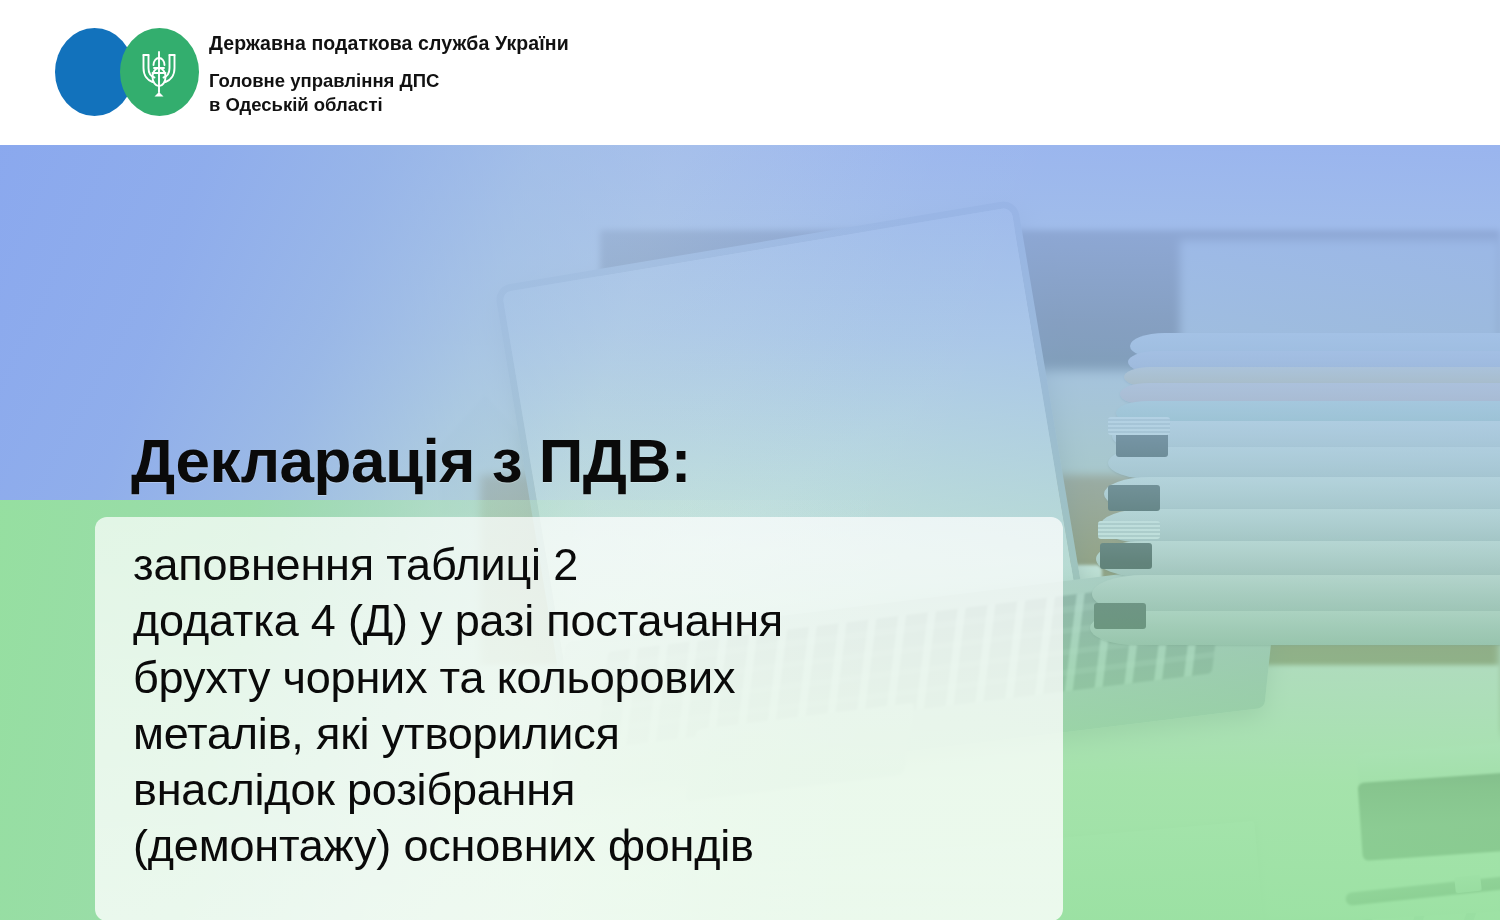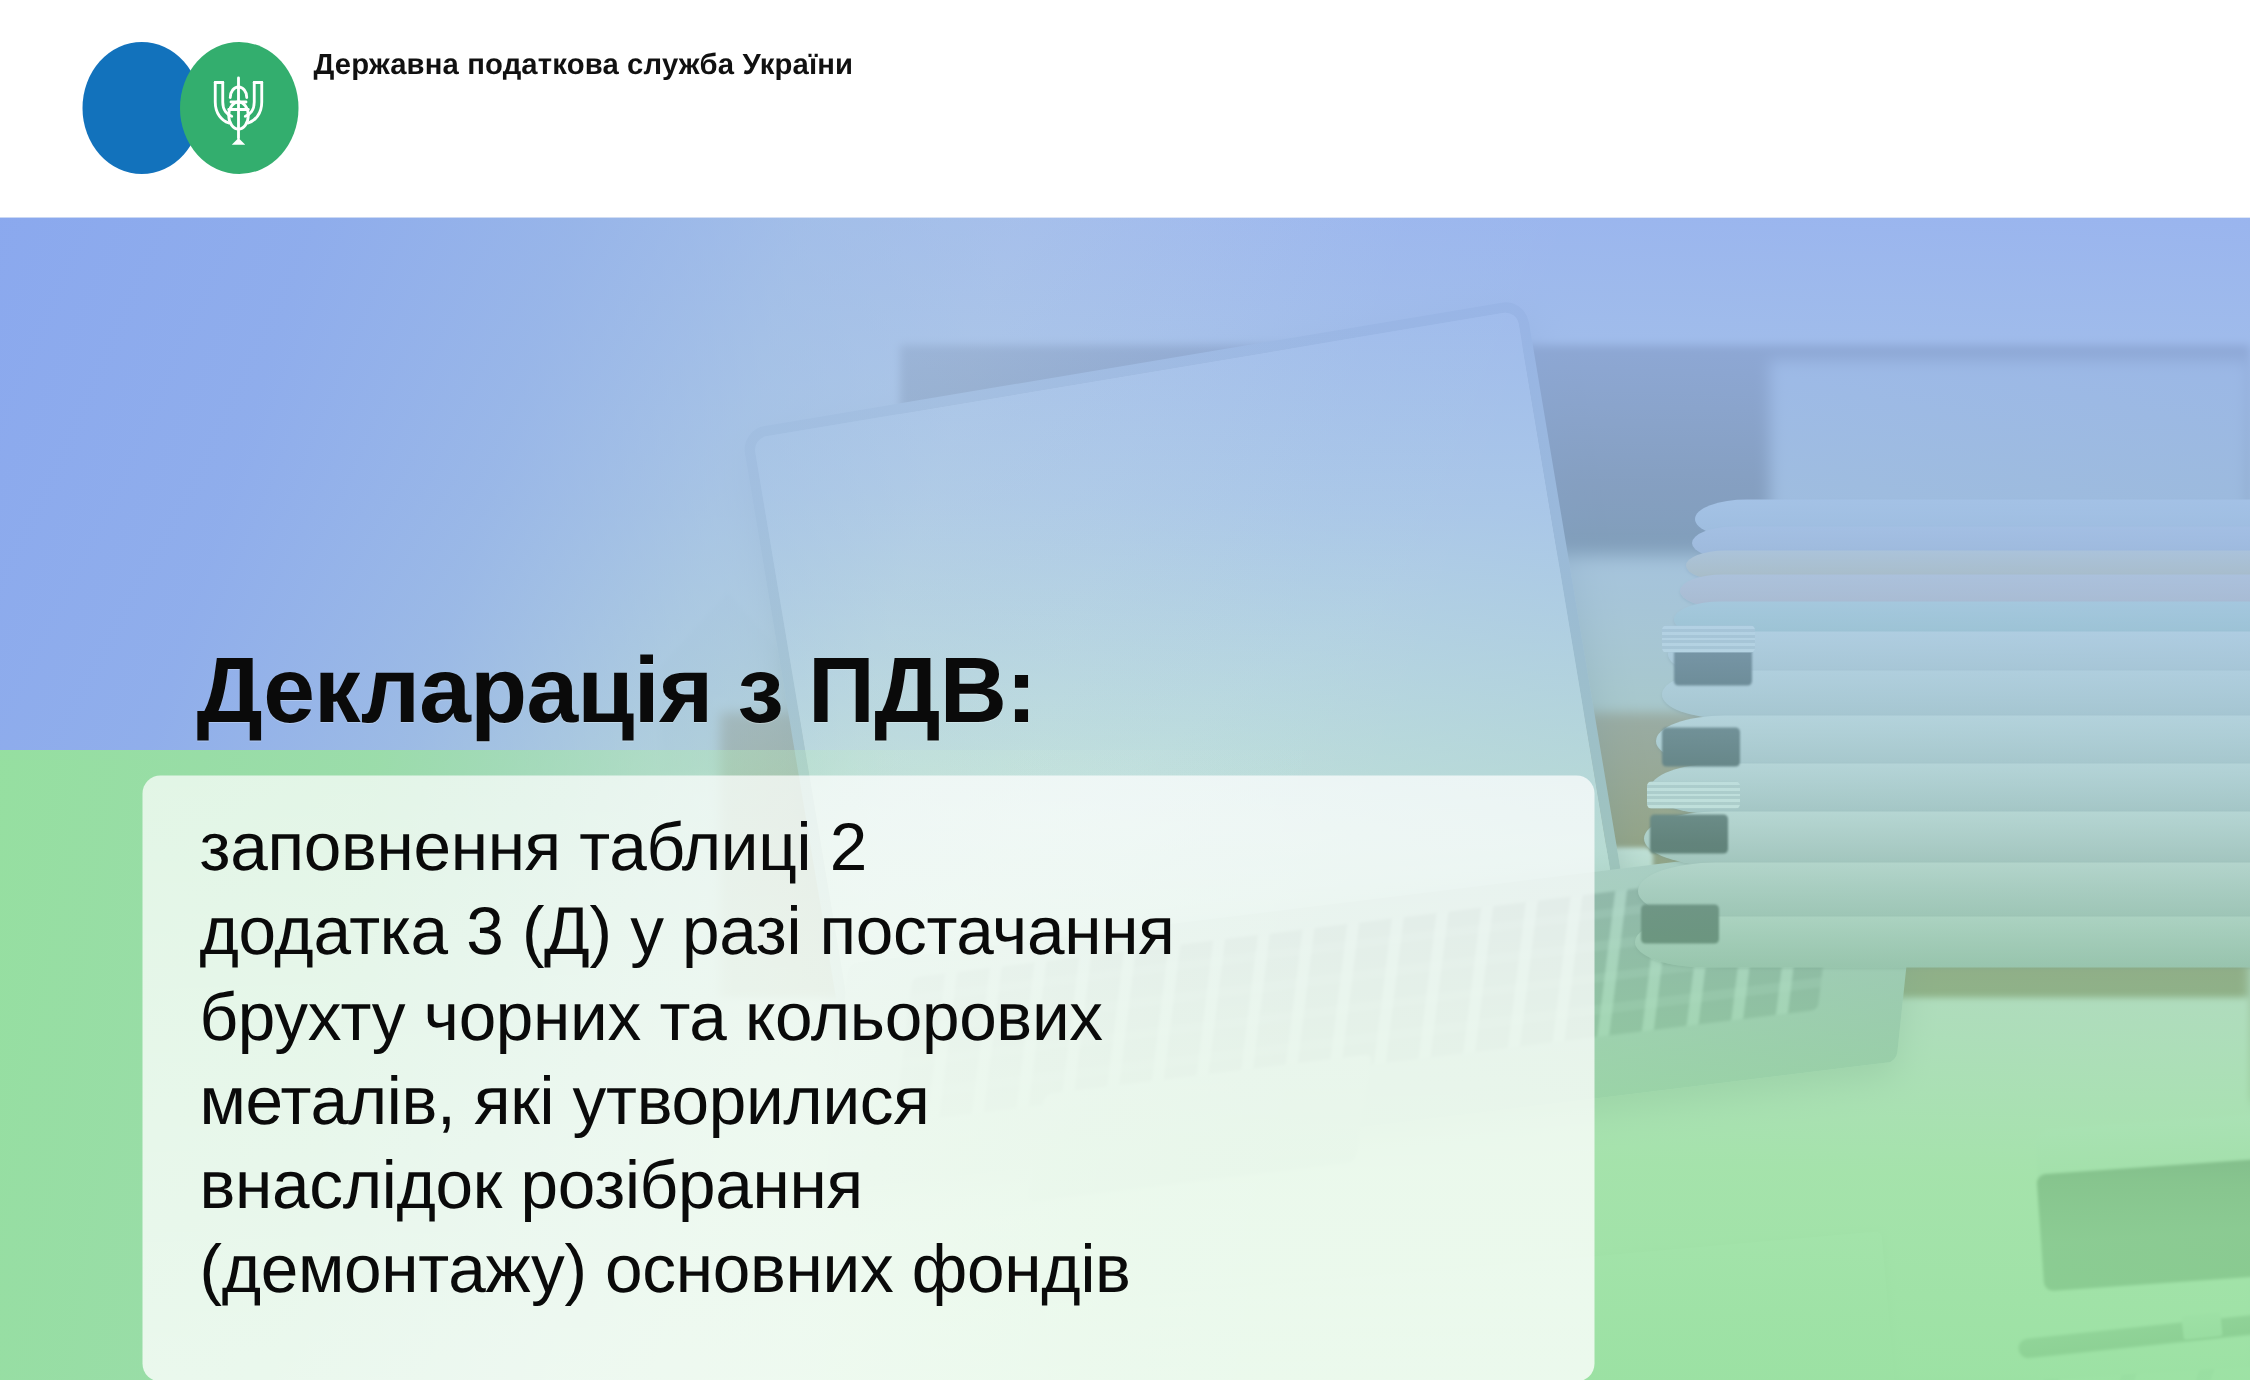--- a/index.html
+++ b/index.html
@@ -271,20 +271,22 @@
         <path d="M16.5 19 C16.5 15 19 12 22 12 C25 12 27.5 15 27.5 19"></path>
         <ellipse cx="22" cy="31" rx="6.5" ry="9"></ellipse>
         <path d="M15.5 27 H28.5"></path>
         <path d="M17 22 L27 22"></path>
       </g>
     </svg>
   </div>
 
   <div id="header-text">
     <div id="org-title-main">Державна податкова служба України</div>
+    <div id="org-title-sub">Головне управління ДПС
+в Одеській області</div>
   </div>
 
 </div>
 
 <div id="stage">
 
   <div id="photo-backdrop">
 
     <div class="wall-top"></div>
     <div class="wall-dark"></div>
@@ -347,19 +349,19 @@
     <div class="calc-keys"></div>
 
   </div>
 
   <div id="gradient-overlay"></div>
   <div id="gradient-overlay-green"></div>
 
   <div id="headline">Декларація з ПДВ:</div>
   <div id="body-card"></div>
   <div id="body-text">заповнення таблиці 2
-додатка 3 (Д) у разі постачання
+додатка 4 (Д) у разі постачання
 брухту чорних та кольорових
 металів, які утворилися
 внаслідок розібрання
 (демонтажу) основних фондів</div>
 
 </div>
 
 </body></html>

